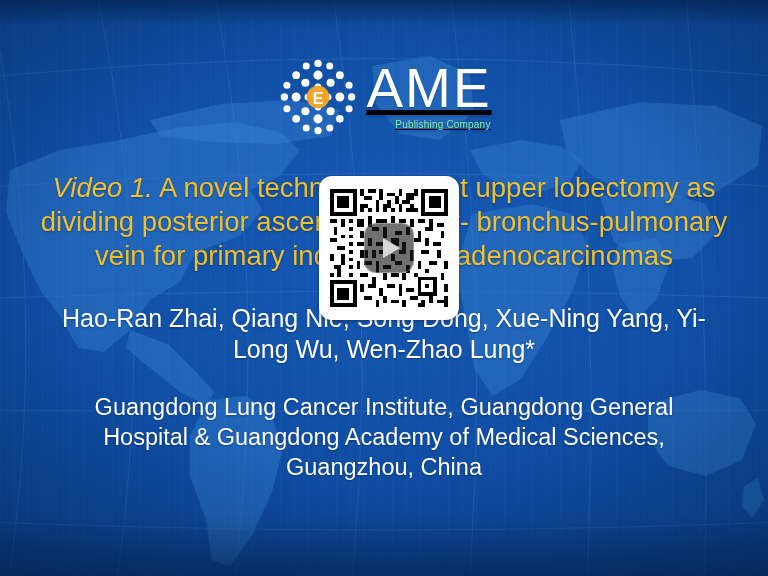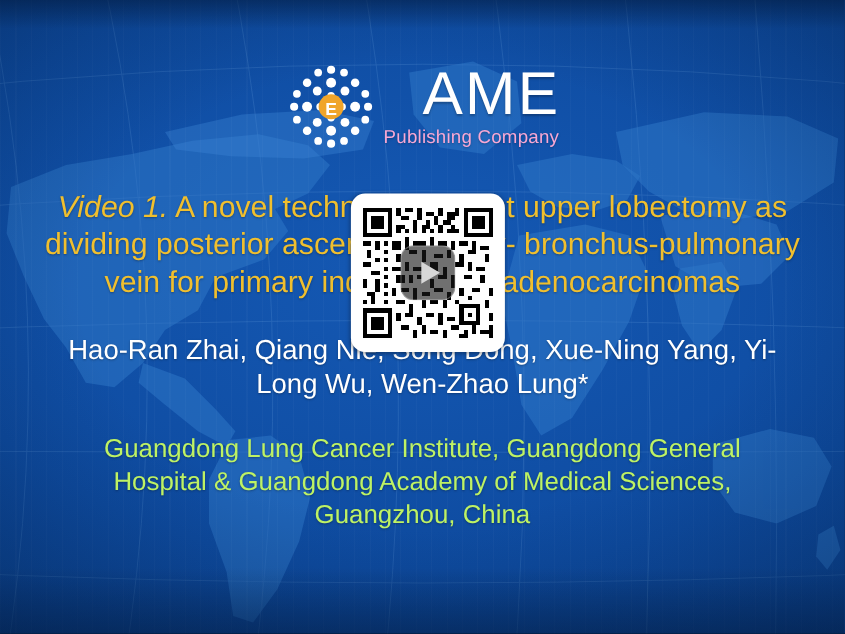--- a/index.html
+++ b/index.html
@@ -91,32 +91,33 @@
     height: 84px;
     flex: none;
   }
   .logo-mark svg { display: block; width: 100%; height: 100%; }
   .logo-text {
     display: flex;
     flex-direction: column;
     align-items: flex-end;
     line-height: 1;
     padding-bottom: 2px;
+    text-decoration: underline;
   }
   .logo-ame {
     color: #ffffff;
     font-size: 55px;
     letter-spacing: 2px;
     font-weight: 400;
     line-height: 0.96;
     text-shadow: 0 1px 2px rgba(0,0,0,0.25);
   }
   .logo-sub {
-    color: #f9a8d4;
-    font-size: 17px;
+    color: #86efac;
+    font-size: 10px;
     letter-spacing: 0.2px;
     margin-top: 5px;
     margin-right: 1px;
     text-shadow: 0 1px 2px rgba(0,0,0,0.25);
   }
 
   
   .title {
     margin-top: 31px;
     width: 690px;
@@ -137,21 +138,21 @@
     font-size: 25px;
     line-height: 31px;
     text-shadow: 0 1px 2px rgba(0,0,0,0.30);
   }
 
   
   .affiliation {
     margin-top: 27px;
     width: 655px;
     text-align: center;
-    color: #bef264;
+    color: #ffffff;
     font-size: 23.5px;
     line-height: 30px;
     text-shadow: 0 1px 2px rgba(0,0,0,0.30);
   }
 
   
   .qr-card {
     position: absolute;
     left: 319px;
     top: 176px;

